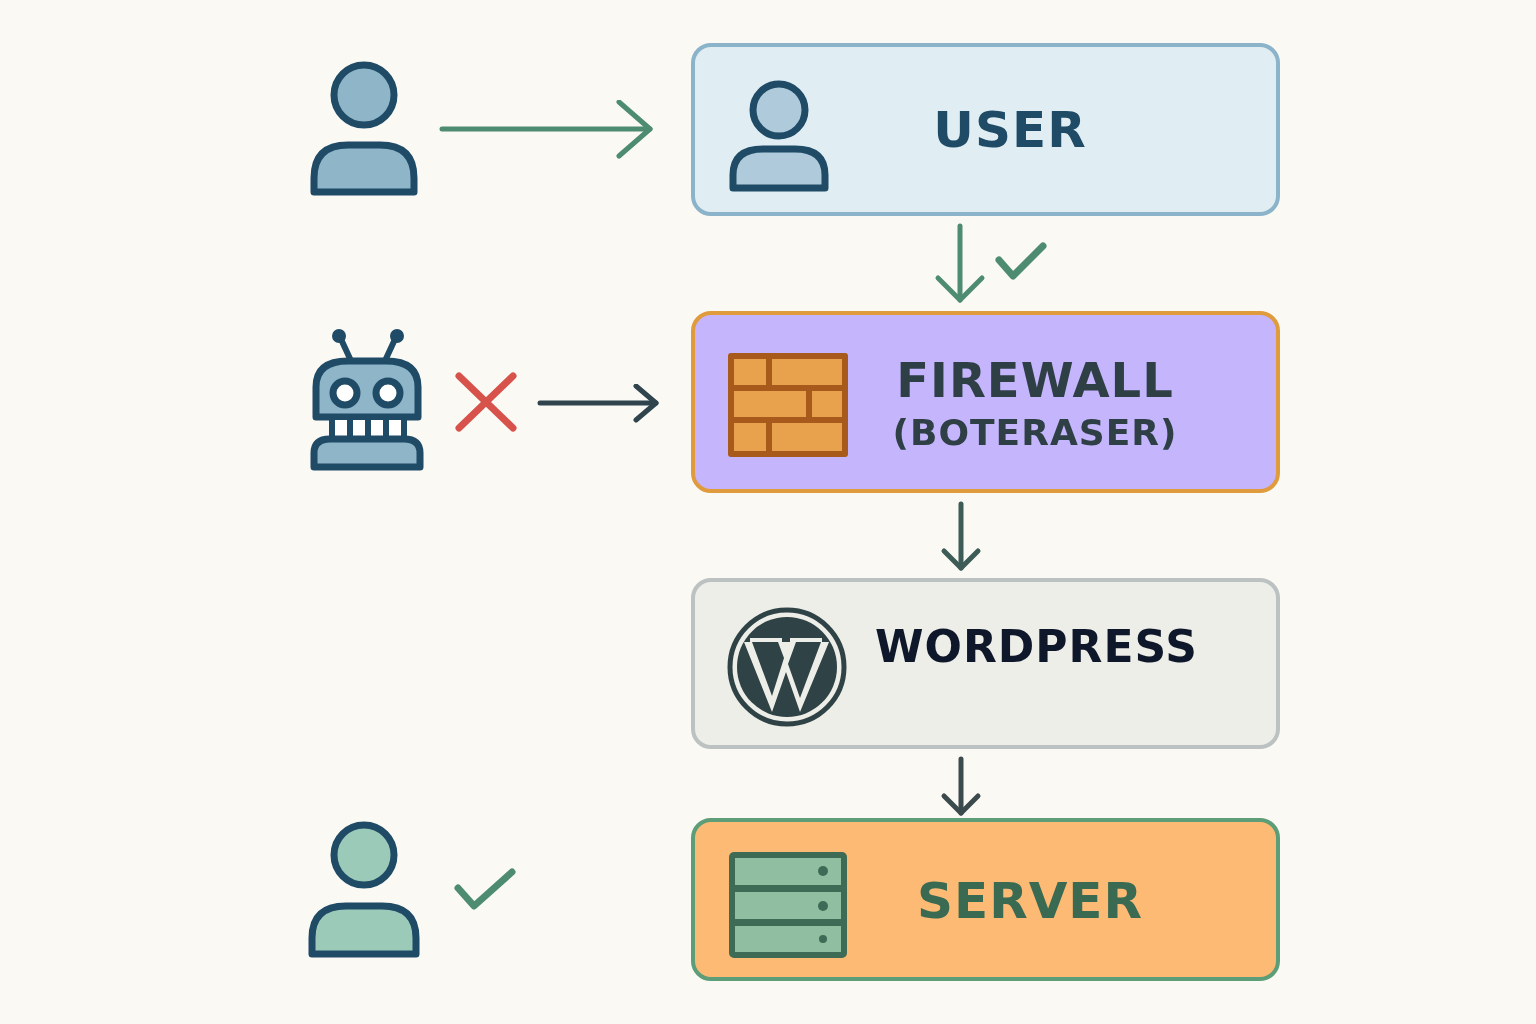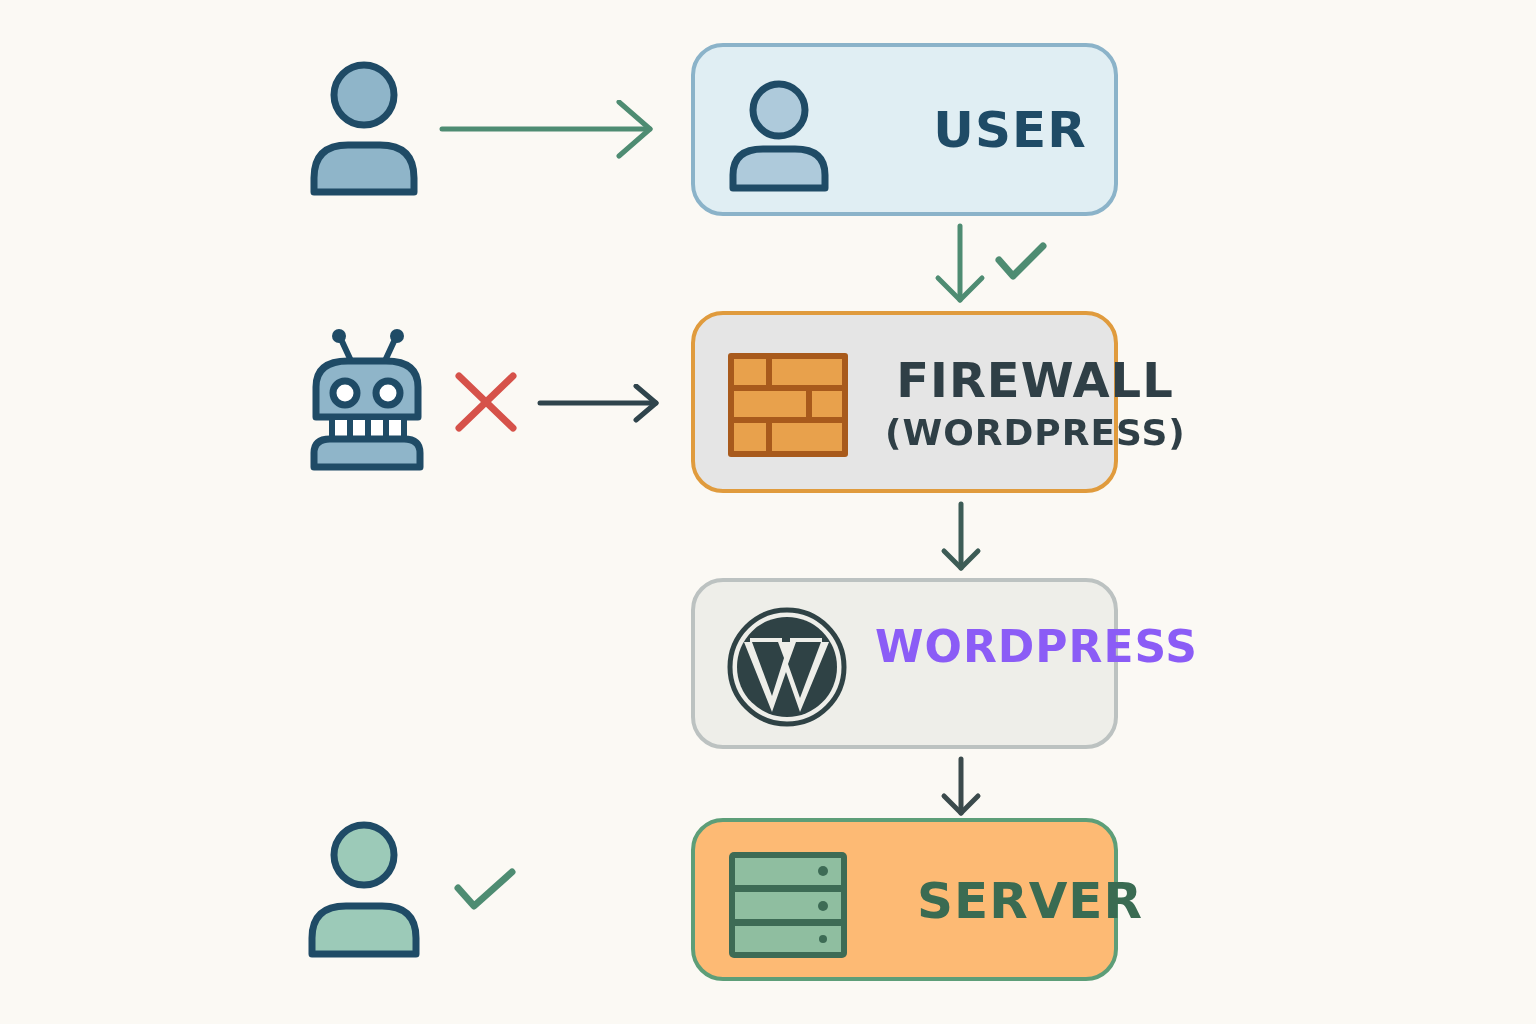--- a/index.html
+++ b/index.html
@@ -3,25 +3,25 @@
 <meta charset="utf-8">
 <style>
   html, body { margin: 0; padding: 0; }
   body {
     width: 1536px; height: 1024px; position: relative; overflow: hidden;
     background: #fbf9f4;
     font-family: "DejaVu Sans", "Liberation Sans", sans-serif;
   }
   .abs { position: absolute; }
   .box {
-    position: absolute; left: 691px; width: 427px; box-sizing: border-box;
-    border-radius: 32px; border-width: 4px; border-style: solid;
+    position: absolute; left: 691px; width: 589px; box-sizing: border-box;
+    border-radius: 20px; border-width: 4px; border-style: solid;
   }
   .box-user { top: 43px; height: 173px; background: #e0eef3; border-color: #8bb3c9; }
-  .box-firewall { top: 311px; height: 182px; background: #e5e5e5; border-color: #e09b3d; }
+  .box-firewall { top: 311px; height: 182px; background: #c4b5fd; border-color: #e09b3d; }
   .box-wp { top: 578px; height: 171px; background: #eeeee9; border-color: #bcc2c1; }
   .box-server { top: 818px; height: 163px; background: #fdba74; border-color: #5d9e78; }
   .label {
     position: absolute; font-weight: bold; text-align: center; letter-spacing: 1px;
     line-height: 1.08;
   }
   .icon svg { display: block; }
 </style>
 </head>
 <body>
@@ -96,42 +96,42 @@
       <rect x="2" y="2" width="120" height="104" rx="3" fill="#a85a1c"></rect>
       <rect x="8" y="8" width="32" height="26" fill="#e8a14c"></rect>
       <rect x="46" y="8" width="70" height="26" fill="#e8a14c"></rect>
       <rect x="8" y="40" width="72" height="26" fill="#e8a14c"></rect>
       <rect x="86" y="40" width="30" height="26" fill="#e8a14c"></rect>
       <rect x="8" y="72" width="32" height="28" fill="#e8a14c"></rect>
       <rect x="46" y="72" width="70" height="28" fill="#e8a14c"></rect>
     </svg>
   </div>
   <div class="label" style="left:190px;width:300px;top:40px;font-size:48px;color:#2f3f46;">FIREWALL</div>
-  <div class="label" style="left:190px;width:300px;top:99px;font-size:36px;color:#2f3f46;">(WORDPRESS)</div>
+  <div class="label" style="left:190px;width:300px;top:99px;font-size:36px;color:#2f3f46;">(BOTERASER)</div>
 </div>
 
 <div class="abs" style="left:938px;top:500px;">
   <svg width="46" height="74" viewBox="0 0 46 74">
     <line x1="23" y1="4" x2="23" y2="68" stroke="#3d5c56" stroke-width="5" stroke-linecap="round"></line>
     <polyline points="6,51 23,68 40,51" fill="none" stroke="#3d5c56" stroke-width="5" stroke-linecap="round" stroke-linejoin="round"></polyline>
   </svg>
 </div>
 
 <div class="box box-wp">
   <div class="abs icon" style="left:31px;top:24px;">
     <svg width="122" height="122" viewBox="0 0 122 122">
       <circle cx="61" cy="61" r="57" fill="none" stroke="#2f4245" stroke-width="5"></circle>
       <circle cx="61" cy="61" r="50" fill="#2f4245"></circle>
 
       <path d="M18 36 L46 106 L60 66 L74 106 L103 36 L95 36 L74 92 L62 58 L70 36 L52 36 L58 52 L46 90 L26 36 Z" fill="#eeeee9"></path>
       <path d="M24 32 H56 V36 H24 Z" fill="#eeeee9"></path>
       <path d="M64 32 H96 V36 H64 Z" fill="#eeeee9"></path>
     </svg>
   </div>
-  <div class="label" style="left:180px;width:320px;top:41px;font-size:44px;color:#8b5cf6;">WORDPRESS</div>
+  <div class="label" style="left:180px;width:320px;top:41px;font-size:44px;color:#0f172a;">WORDPRESS</div>
 </div>
 
 <div class="abs" style="left:938px;top:755px;">
   <svg width="46" height="62" viewBox="0 0 46 62">
     <line x1="23" y1="4" x2="23" y2="58" stroke="#3b4a4c" stroke-width="5" stroke-linecap="round"></line>
     <polyline points="6,41 23,58 40,41" fill="none" stroke="#3b4a4c" stroke-width="5" stroke-linecap="round" stroke-linejoin="round"></polyline>
   </svg>
 </div>
 
 <div class="box box-server">

